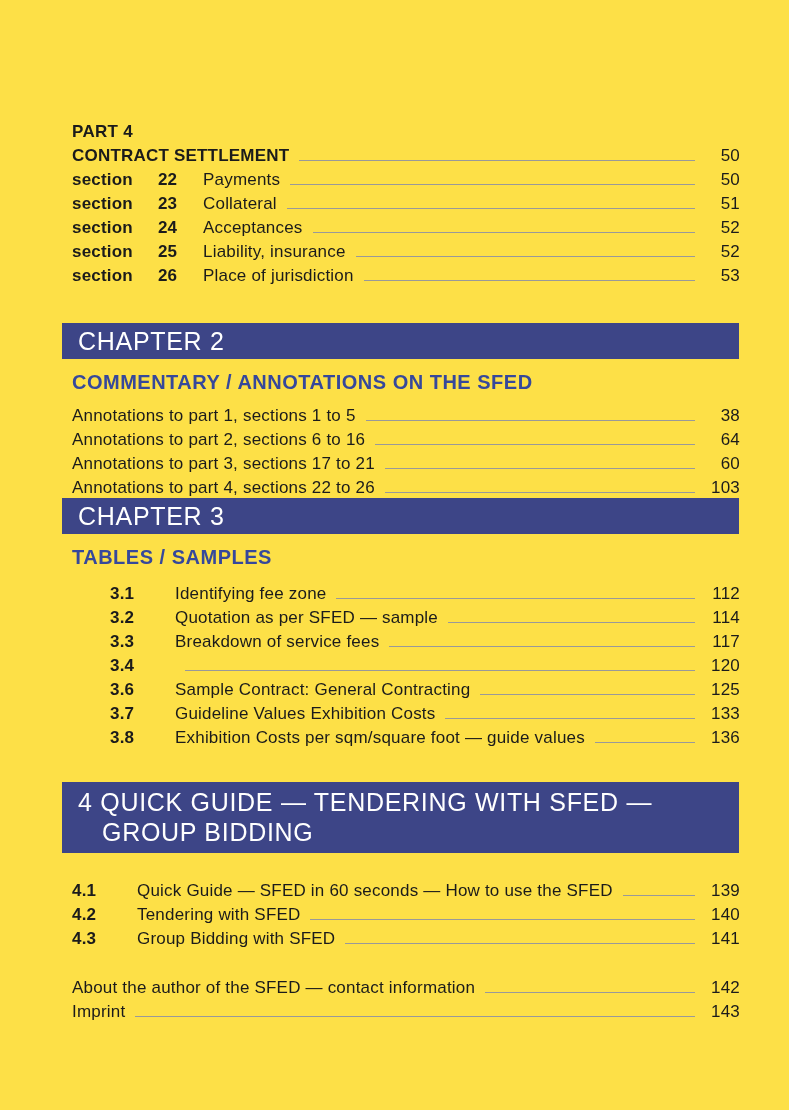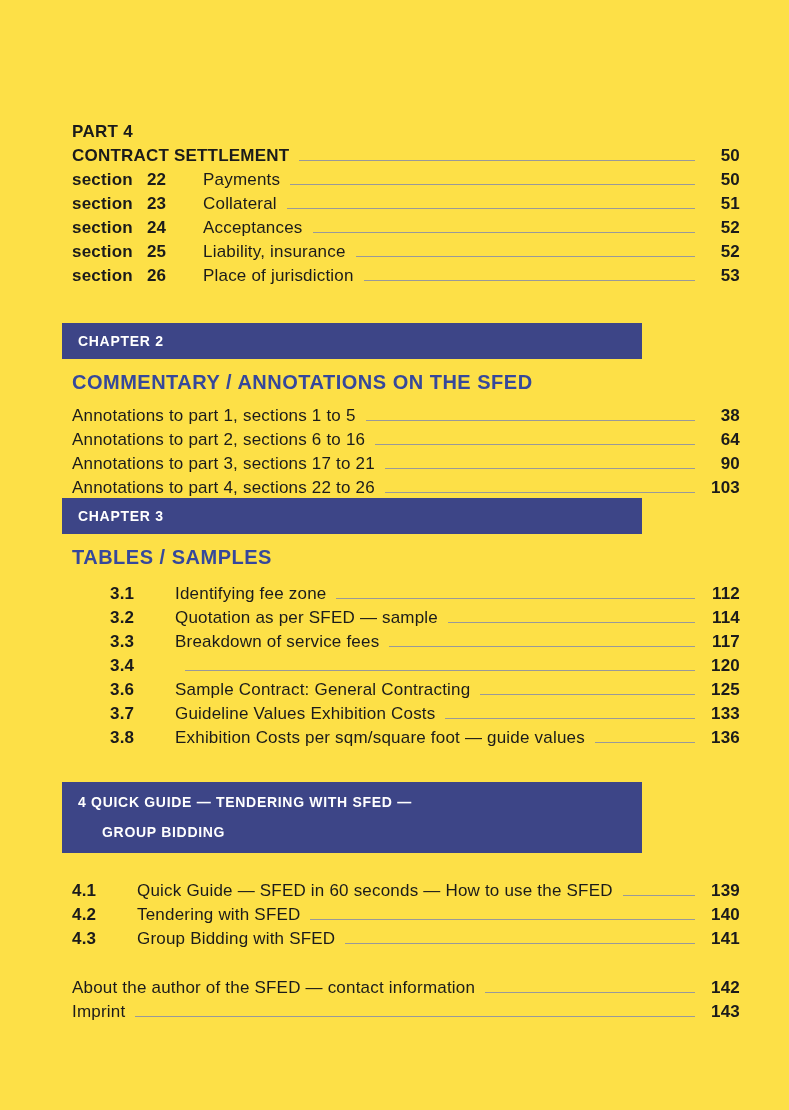--- a/index.html
+++ b/index.html
@@ -29,53 +29,54 @@
   .toc-title { flex: 0 0 auto; }
   .bold { font-weight: 700; text-align: center; }
   .leader {
     flex: 1 1 auto;
     min-width: 14px;
     border-bottom: 1.5px solid #999999;
     margin: 0 9px 5px 10px;
   }
   .pagenum {
     flex: 0 0 auto;
-    font-weight: 700;
+    font-weight: 400;
     min-width: 36px;
     text-align: right;
   }
   .sec-col {
     flex: 0 0 auto;
     width: 131px;
     display: flex;
     font-weight: 700;
+    gap: 11px;
   }
   .sec-num { margin-left: 14px; }
   .num-col {
     flex: 0 0 auto;
     width: 65px;
     font-weight: 700;
   }
   .part-label {
     margin-top: 118px;
     height: 24px;
     display: flex;
     align-items: flex-end;
     font-size: 17px;
     font-weight: 700;
     letter-spacing: 0.3px;
   }
   .chapter-banner {
     margin-left: -10px;
-    width: 580px;
+    width: 677px;
     box-sizing: border-box;
     background: #3D4587;
     color: #ffffff;
-    font-weight: 700;
-    font-size: 14px;
+    font-weight: 400;
+    font-size: 25px;
     letter-spacing: 0.7px;
     line-height: 20px;
     padding: 8px 0 8px 16px;
   }
   .chapter-banner.two-line {
     line-height: 30px;
     padding: 5px 0 6px 16px;
   }
   .banner-line2 { padding-left: 24px; }
   .chapter-heading {
@@ -164,21 +165,21 @@
         <span class="pagenum">38</span>
       </div>
       <div class="toc-row">
         <span class="toc-title">Annotations to part 2, sections 6 to 16</span>
         <span class="leader"></span>
         <span class="pagenum">64</span>
       </div>
       <div class="toc-row">
         <span class="toc-title">Annotations to part 3, sections 17 to 21</span>
         <span class="leader"></span>
-        <span class="pagenum">90</span>
+        <span class="pagenum">60</span>
       </div>
       <div class="toc-row">
         <span class="toc-title">Annotations to part 4, sections 22 to 26</span>
         <span class="leader"></span>
         <span class="pagenum">103</span>
       </div>
     </div>
 
     <div class="chapter-banner mt-ch3banner">CHAPTER 3</div>
     <div class="chapter-heading">TABLES / SAMPLES</div>

